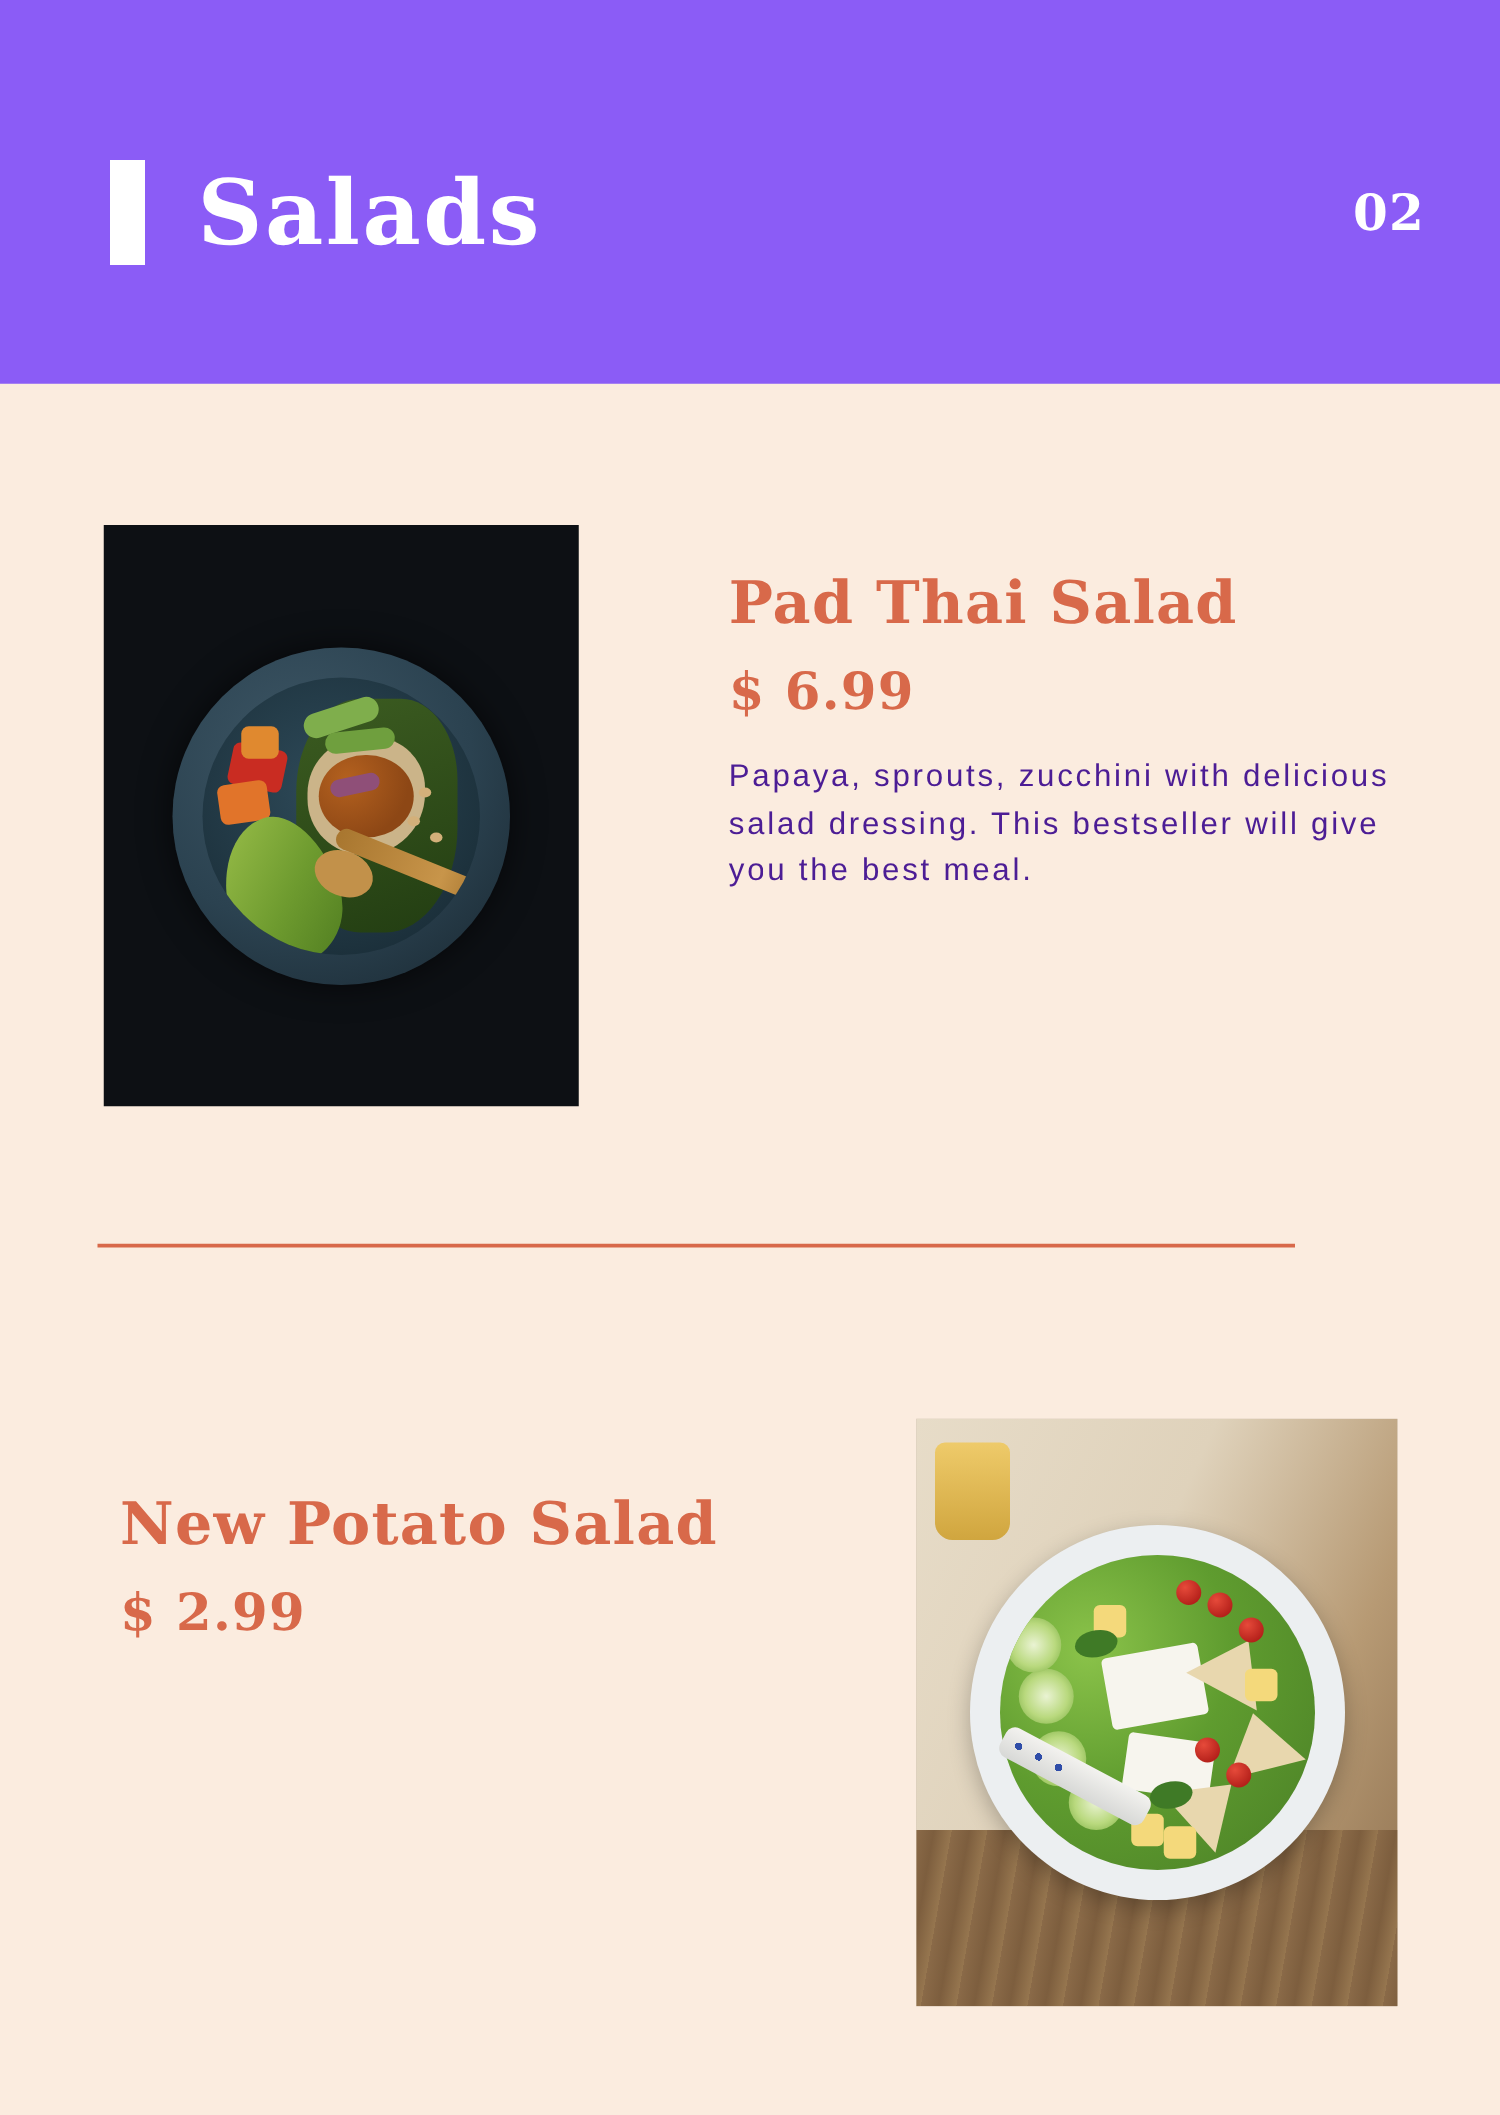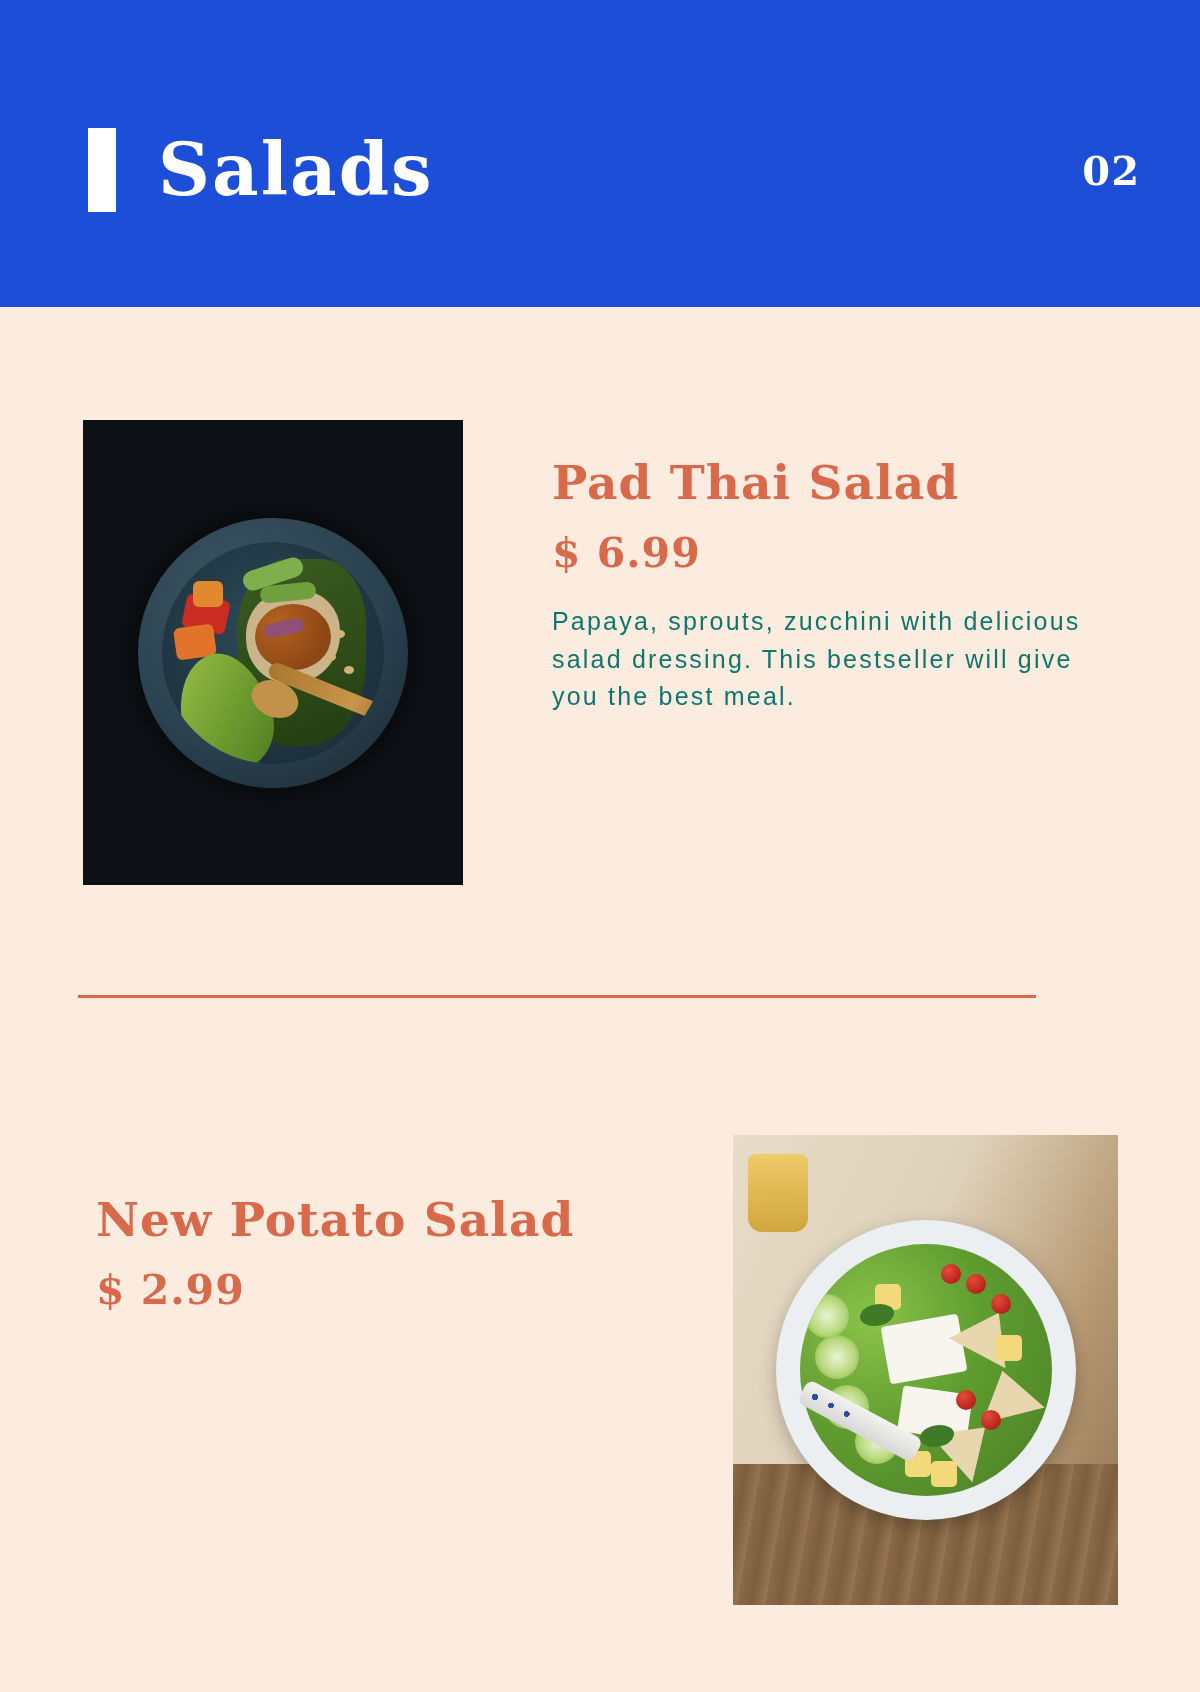--- a/index.html
+++ b/index.html
@@ -20,21 +20,21 @@
     background: #fbecdf;
   }
 
   
   .header {
     position: absolute;
     left: 0;
     top: 0;
     width: 1200px;
     height: 307px;
-    background: #1d4ed8;
+    background: #8b5cf6;
     box-sizing: border-box;
   }
   .header-inner {
     position: absolute;
     left: 88px;
     right: 60px;
     top: 128px;
     display: flex;
     align-items: center;
     justify-content: space-between;
@@ -96,21 +96,21 @@
   .photo-2 {
     width: 385px;
     height: 470px;
     background: #cdbfae;
   }
 
   .text-col {
     flex: 1;
   }
   .text-col-left {
-    padding-left: 89px;
+    padding-left: 120px;
     padding-top: 38px;
   }
   .text-col-right {
     padding-right: 60px;
     padding-top: 60px;
     margin-left: 13px;
   }
 
   .dish-name {
     font-family: "DejaVu Serif", serif;
@@ -125,21 +125,21 @@
     font-family: "DejaVu Serif", serif;
     font-weight: bold;
     font-size: 41px;
     color: #d8694a;
     letter-spacing: 1px;
     margin: 0 0 26px 0;
   }
   .dish-desc {
     font-family: "Liberation Sans", sans-serif;
     font-size: 25px;
-    color: #0f766e;
+    color: #4c1d95;
     letter-spacing: 2.2px;
     line-height: 1.5;
     margin: 0;
   }
 
   .divider {
     position: absolute;
     left: 78px;
     top: 995px;
     width: 958px;

